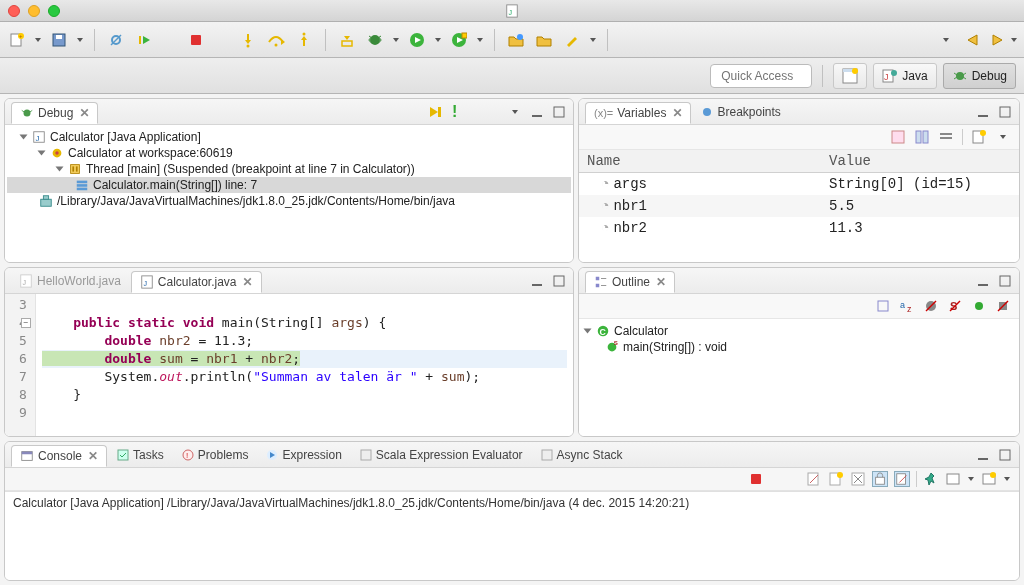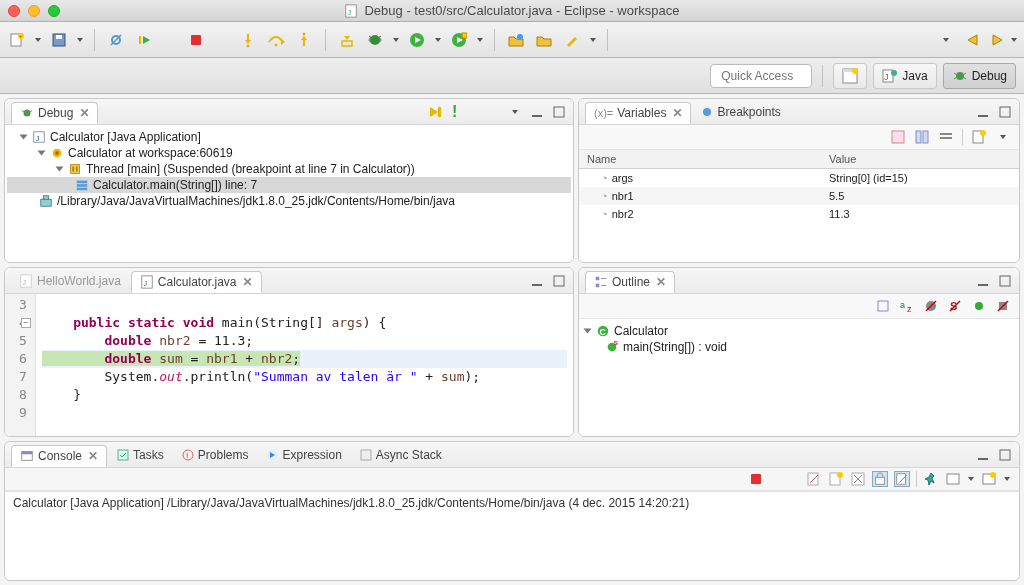--- a/index.html
+++ b/index.html
@@ -115,21 +115,21 @@
   
   .tree { padding:4px 2px; font-size:12px; }
   .tree-row { display:flex; align-items:center; gap:4px; padding:1px 2px; white-space:nowrap; }
   .tree-row.selected { background:#d8d8d8; }
   .indent1 { padding-left:14px; }
   .indent2 { padding-left:32px; }
   .indent3 { padding-left:50px; }
   .indent4 { padding-left:68px; }
   .disclosure { width:0;height:0;border-top:4px solid transparent;border-bottom:4px solid transparent;border-left:5px solid #777; transform:rotate(90deg); margin-right:2px;}
   
-  .var-table { width:100%; border-collapse:collapse; font-size:11px; }
+  .var-table { width:100%; border-collapse:collapse; font-size:14px;font-family:Liberation Mono, monospace; }
   .var-table th { text-align:left; background:#f2f2f2; border-bottom:1px solid #d0d0d0; padding:3px 8px; font-weight:normal; color:#555;}
   .var-table td { padding:3px 8px; }
   .var-table tr:nth-child(even) td { background:#f6f6f6; }
   
   .editor-area {
     grid-column: 1 / 2;
     grid-row: 2 / 3;
   }
   .editor-body { display:flex; font-family: Menlo, Consolas, monospace; font-size:13px; background:#fff; }
   .gutter { background:#f3f3f3; color:#888; text-align:right; padding:2px 8px 2px 14px; border-right:1px solid #e3e3e3; user-select:none; position:relative;}
@@ -171,21 +171,20 @@
   <div class="traffic-lights">
     <div class="traffic-light tl-red"></div>
     <div class="traffic-light tl-yellow"></div>
     <div class="traffic-light tl-green"></div>
   </div>
   <div class="title-text">
     <svg class="icon-java-file" viewBox="0 0 16 16">
         <rect x="2" y="1" width="12" height="14" fill="#fff" stroke="#888"></rect>
         <text x="4" y="12" font-size="8" fill="#2a6" font-family="Arial">J</text>
       </svg>
-    <span>Debug - test0/src/Calculator.java - Eclipse - workspace</span>
   </div>
 </div>
 
 <div class="main-toolbar">
   <div class="tb-btn">
       <svg width="16" height="16" viewBox="0 0 16 16">
         <rect x="2" y="2" width="10" height="12" fill="#fff" stroke="#888"></rect>
         <circle cx="12" cy="4" r="3" fill="#fc0"></circle>
         <text x="10" y="6" font-size="6" fill="#a60">+</text>
       </svg>
@@ -659,20 +658,26 @@
         <svg width="12" height="12">
             <circle cx="6" cy="6" r="5" fill="#def"></circle>
             <polygon points="4,3 4,9 9,6" fill="#48c"></polygon>
           </svg>
         <span>Expression</span>
       </div>
       <div class="panel-tab">
         <svg width="12" height="12">
             <rect x="1" y="1" width="10" height="10" fill="#eee" stroke="#aaa"></rect>
           </svg>
+        <span>Scala Expression Evaluator</span>
+      </div>
+      <div class="panel-tab">
+        <svg width="12" height="12">
+            <rect x="1" y="1" width="10" height="10" fill="#eee" stroke="#aaa"></rect>
+          </svg>
         <span>Async Stack</span>
       </div>
       <div class="tabbar-icons-right">
         <div class="mini-btn">
             <svg width="12" height="12">
               <rect x="1" y="9" width="10" height="2" fill="#666"></rect>
             </svg>
           </div>
         <div class="mini-btn">
             <svg width="12" height="12">

